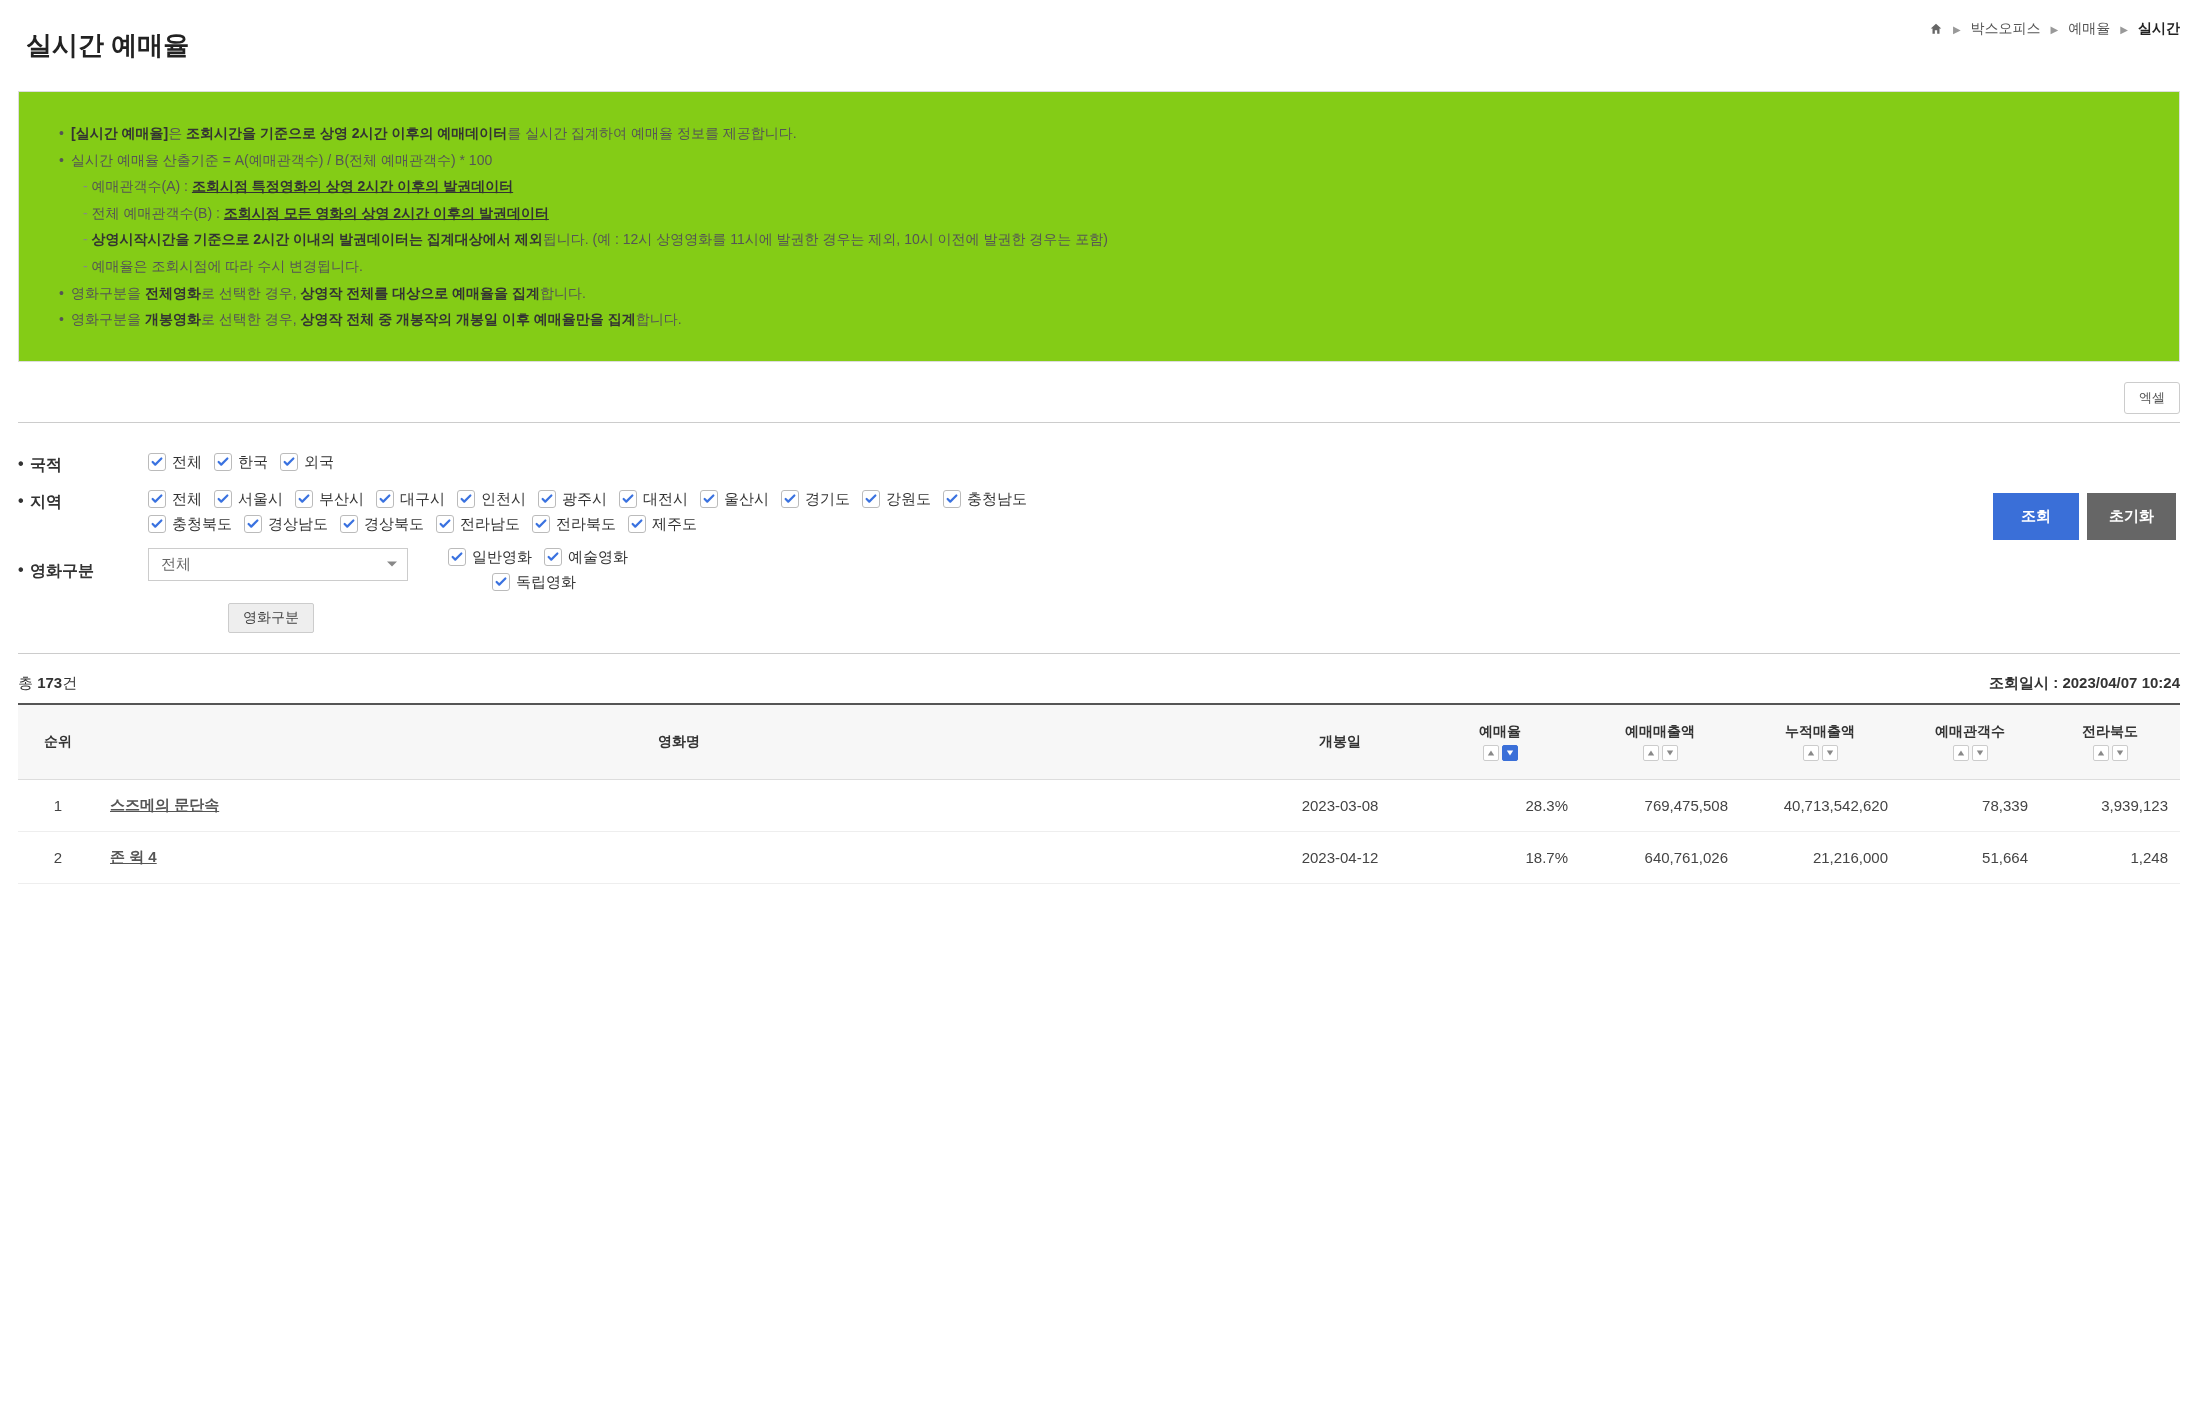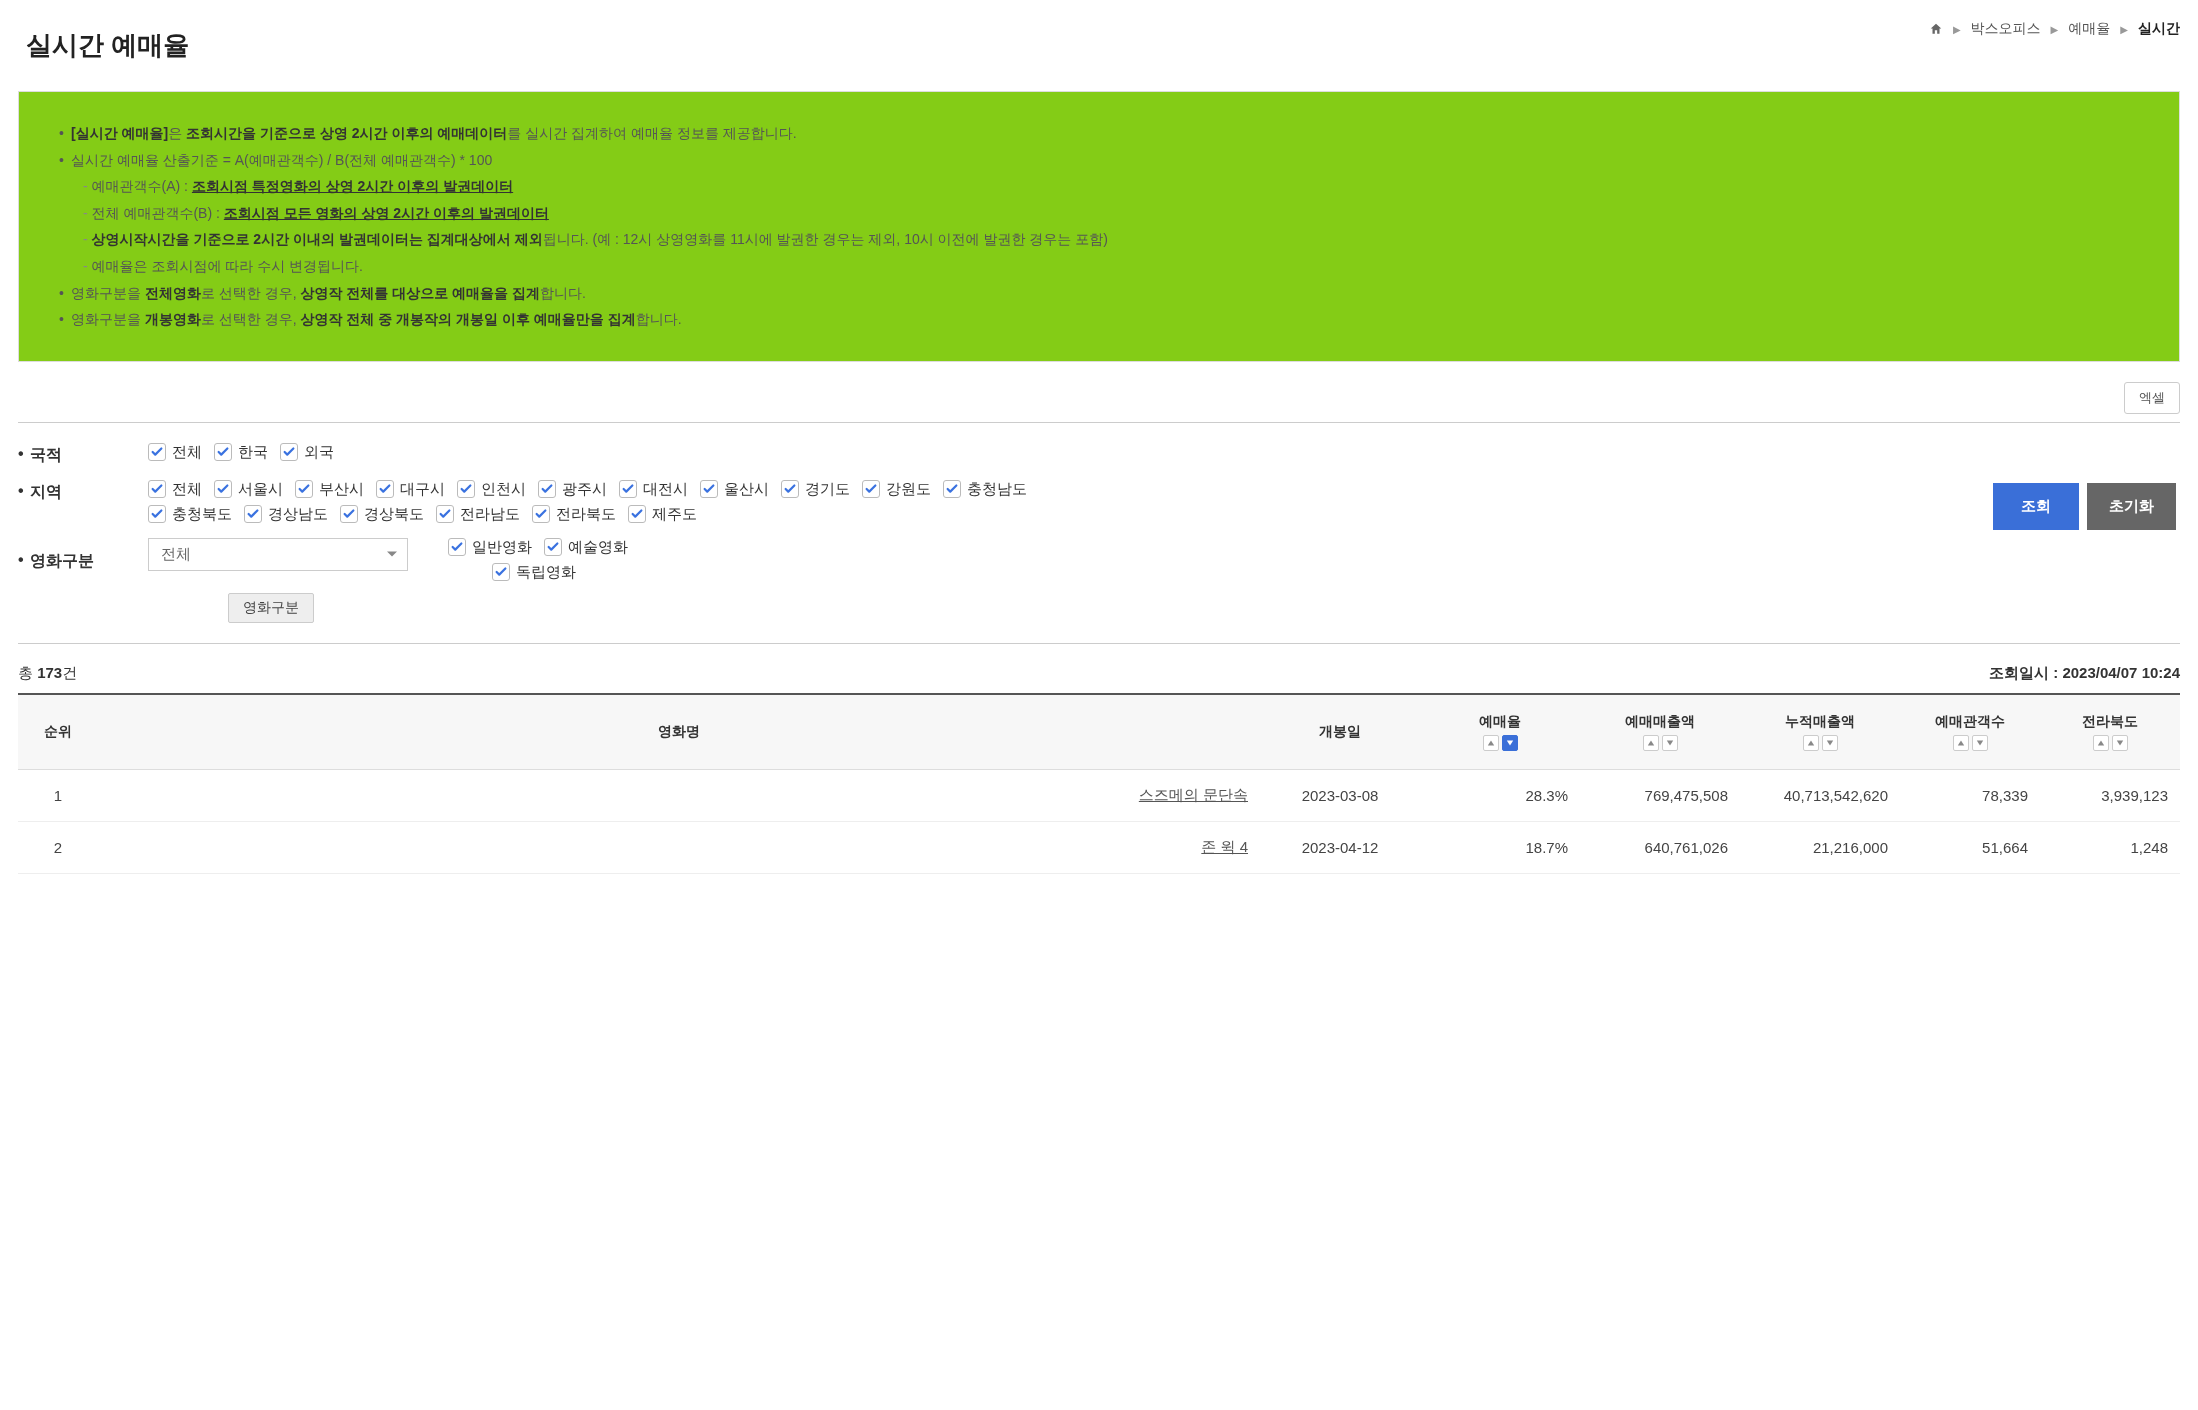--- a/index.html
+++ b/index.html
@@ -50,21 +50,21 @@
   .info-box .sub { padding-left: 12px; }
   .info-box .sub li::before { content: "- "; color: #888; }
   .info-box .sub li { list-style: none; }
   .info-box b { color: #333; font-weight: bold; }
   .info-box u.hl { text-decoration: underline; font-weight: bold; color: #333; }
   .toolbar-row {
     display: flex;
     justify-content: flex-end;
     padding-bottom: 8px;
     border-bottom: 1px solid #ccc;
-    margin-bottom: 20px;
+    margin-bottom: 30px;
   }
   .btn {
     border: 1px solid #ccc;
     background: #fff;
     padding: 6px 14px;
     font-size: 13px;
     border-radius: 3px;
     cursor: pointer;
     color: #555;
   }
@@ -137,21 +137,21 @@
   table.data th {
     background: #f7f7f7; border-bottom: 1px solid #ddd;
     padding: 18px 8px; font-size: 14px; font-weight: bold; color: #333;
     text-align: center;
   }
   table.data td {
     border-bottom: 1px solid #eee; padding: 16px 12px; font-size: 15px;
     text-align: right; color: #444;
   }
   table.data td.center { text-align: center; }
-  table.data td.left { text-align: right; }
+  table.data td.left { text-align: left; font-weight: bold; }
   table.data td.left a { color: #555; text-decoration: underline; }
   .sort-btns { display: inline-flex; gap: 3px; margin-top: 4px; }
   .sort-btn {
     width: 16px; height: 16px; border: 1px solid #ccc; background: #fff;
     display: inline-flex; align-items: center; justify-content: center;
     border-radius: 2px; cursor: pointer;
   }
   .sort-btn.active { background: #3a6fd8; border-color: #3a6fd8; }
   .sort-btn svg { width: 8px; height: 8px; }
   .cat-sub { margin-left: 40px; display: inline-flex; gap: 12px; flex-wrap: wrap; }

